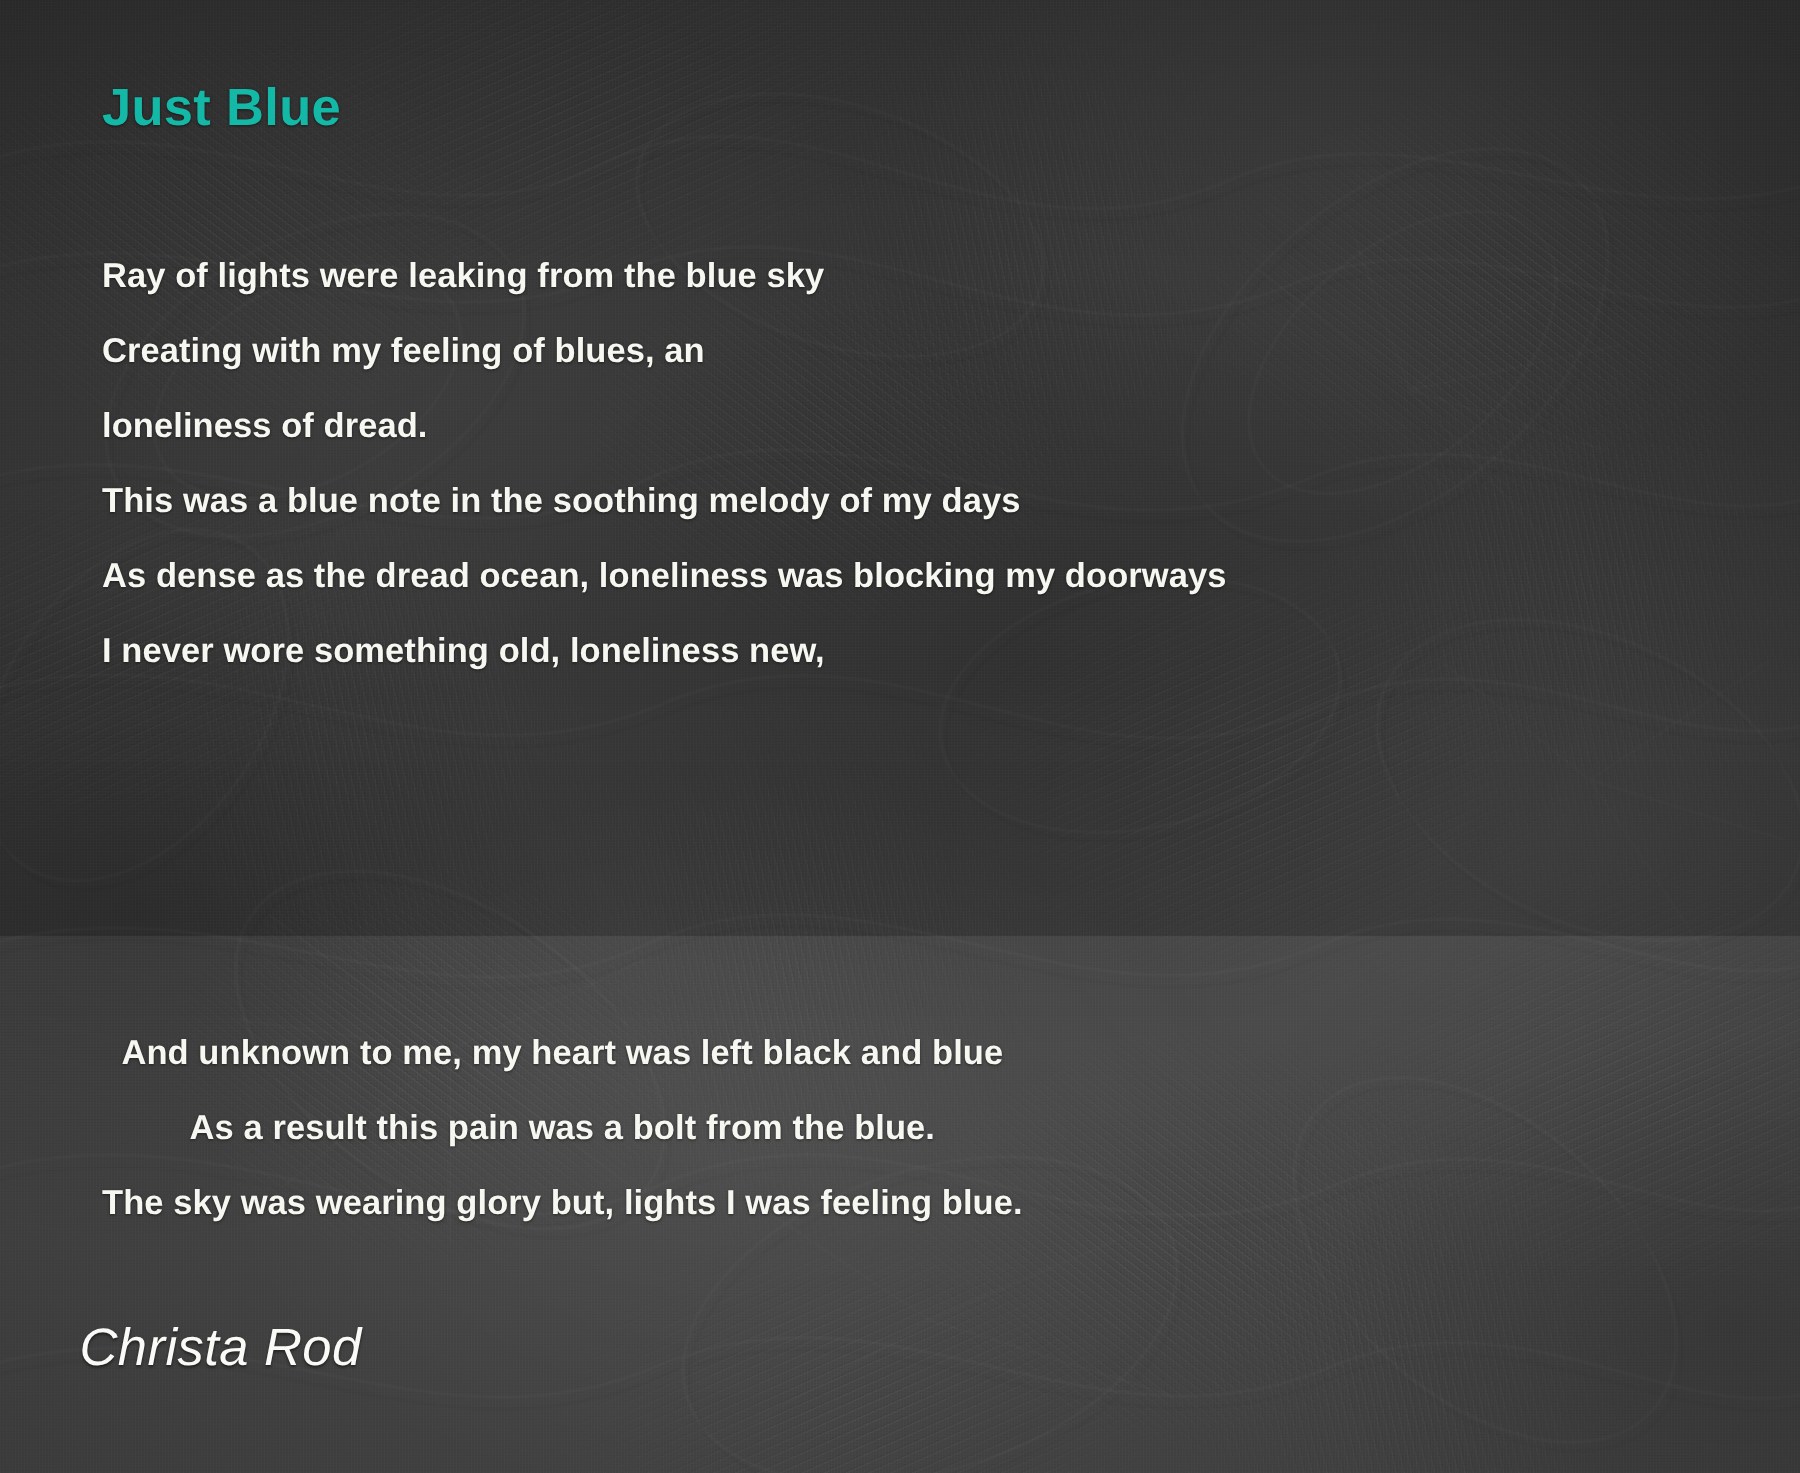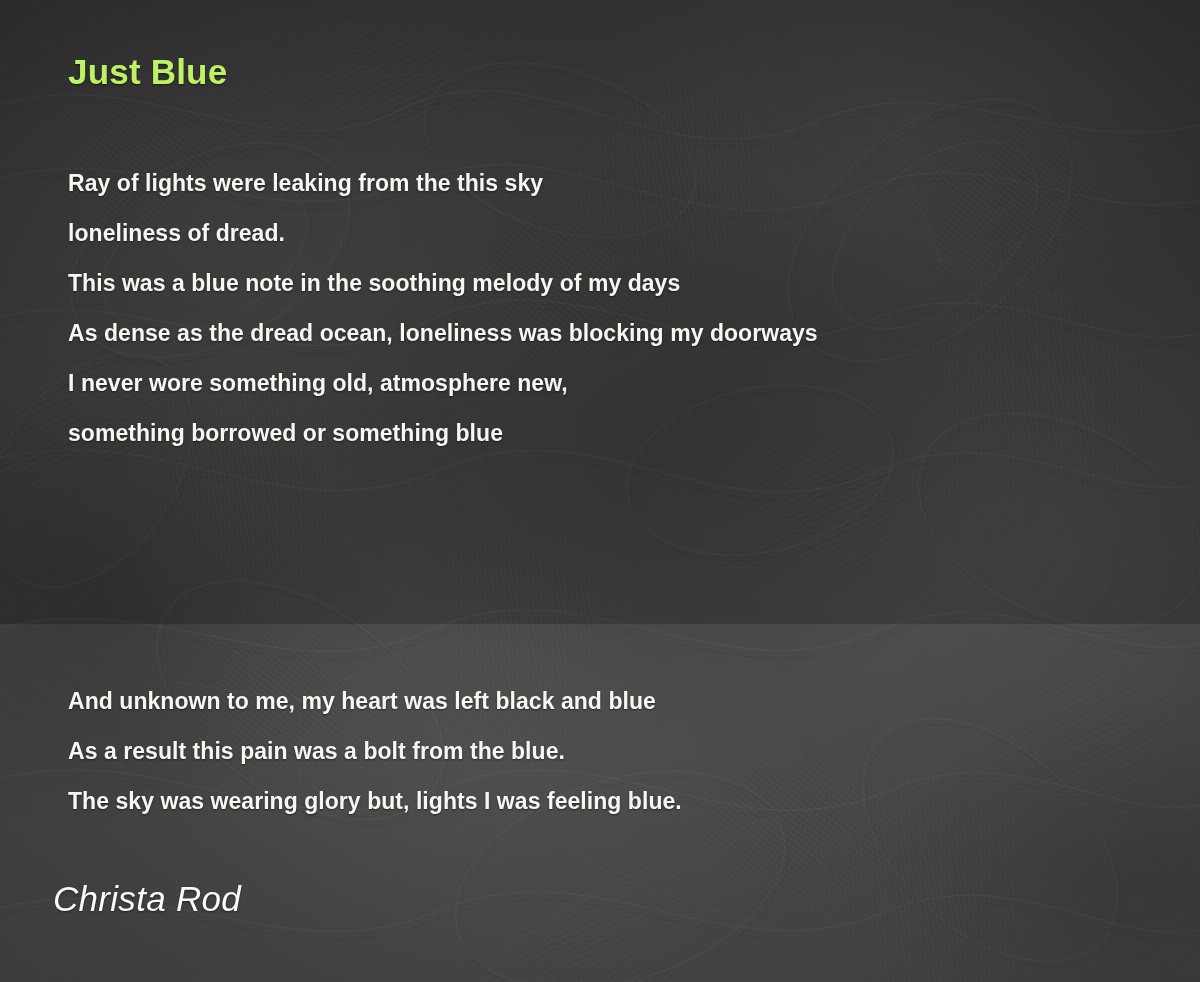--- a/index.html
+++ b/index.html
@@ -141,31 +141,31 @@
   #content {
     position: absolute;
     inset: 0;
   }
   #poem-title {
     position: absolute;
     left: 68px;
     top: 52px;
     font-size: 35px;
     font-weight: bold;
-    color: #bef264;
+    color: #14b8a6;
     letter-spacing: 0.2px;
     text-shadow: 0 1px 2px rgba(0,0,0,0.55);
     white-space: nowrap;
   }
   .stanza {
     position: absolute;
     left: 68px;
   }
   #stanza-1 { top: 158px; }
-  #stanza-2 { top: 676px; }
+  #stanza-2 { top: 676px; text-align: center; }
   .poem-line {
     font-size: 23px;
     font-weight: bold;
     color: #f7f7f2;
     line-height: 50px;
     height: 50px;
     white-space: nowrap;
     letter-spacing: 0.05px;
     text-shadow: 0 1px 2px rgba(0,0,0,0.5);
   }
@@ -256,26 +256,26 @@
   <div class="tex tex-vig"></div>
 
   <div class="band" id="band-top"></div>
   <div class="band" id="band-bottom"></div>
 
   <div id="content">
 
     <div id="poem-title">Just Blue</div>
 
     <div class="stanza" id="stanza-1">
-      <div class="poem-line">Ray of lights were leaking from the this sky</div>
+      <div class="poem-line">Ray of lights were leaking from the blue sky</div>
+      <div class="poem-line">Creating with my feeling of blues, an</div>
       <div class="poem-line">loneliness of dread.</div>
       <div class="poem-line">This was a blue note in the soothing melody of my days</div>
       <div class="poem-line">As dense as the dread ocean, loneliness was blocking my doorways</div>
-      <div class="poem-line">I never wore something old, atmosphere new,</div>
-      <div class="poem-line">something borrowed or something blue</div>
+      <div class="poem-line">I never wore something old, loneliness new,</div>
     </div>
 
     <div class="stanza" id="stanza-2">
       <div class="poem-line">And unknown to me, my heart was left black and blue</div>
       <div class="poem-line">As a result this pain was a bolt from the blue.</div>
       <div class="poem-line">The sky was wearing glory but, lights I was feeling blue.</div>
     </div>
 
     <div id="poem-author">Christa Rod</div>
 

